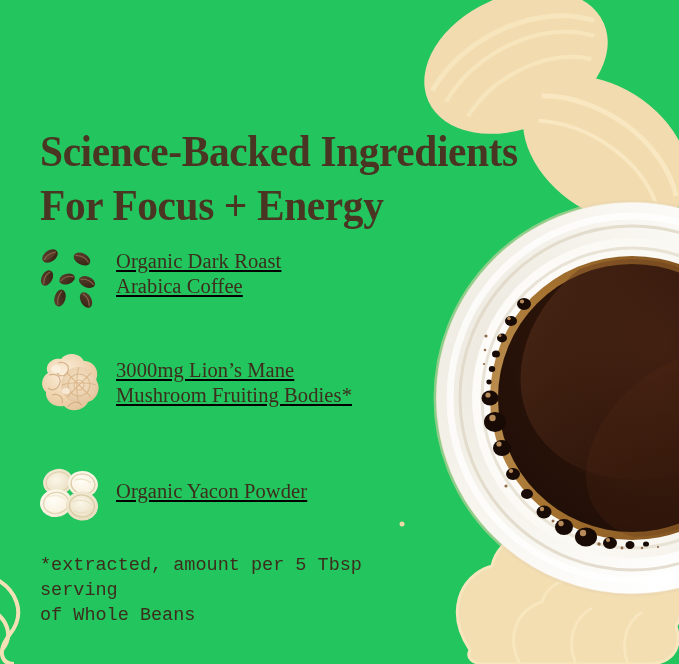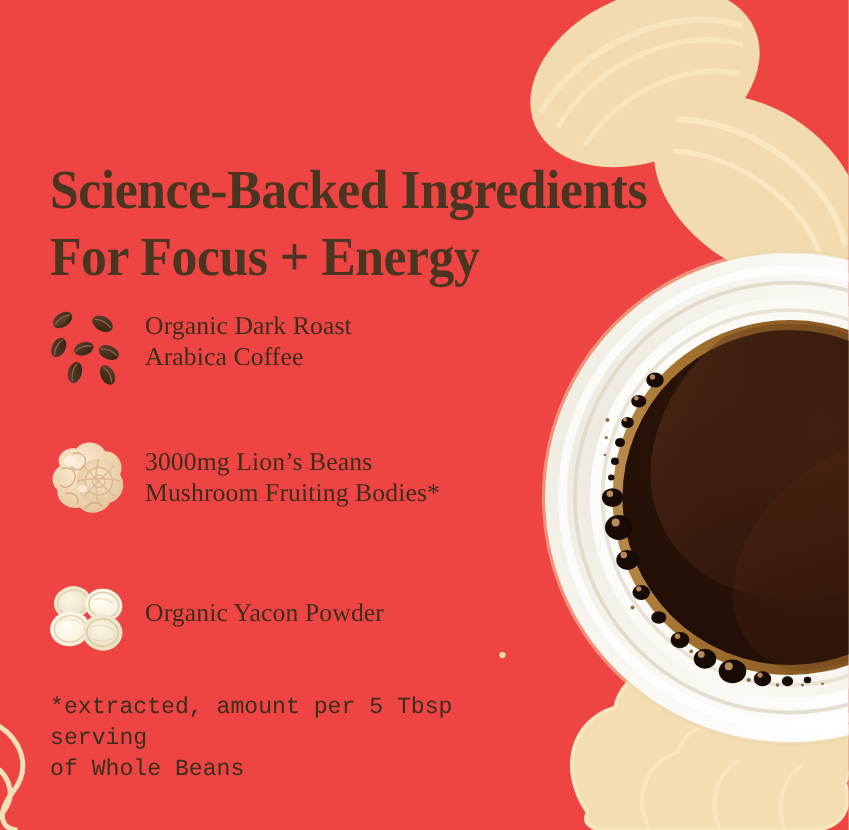--- a/index.html
+++ b/index.html
@@ -10,21 +10,21 @@
     width: 679px;
     height: 664px;
     overflow: hidden;
     font-family: "Liberation Serif", serif;
     background: #F9E9C8;
   }
   #stage {
     position: relative;
     width: 679px;
     height: 664px;
-    background: #ef4444;
+    background: #22c55e;
     overflow: hidden;
   }
 
   
   .bg-layer {
     position: absolute;
     left: 0; top: 0;
     width: 679px;
     height: 664px;
     pointer-events: none;
@@ -46,20 +46,21 @@
     transform-origin: left top;
     white-space: pre-line;
   }
 
   
   .ing-list {
     position: absolute;
     left: 34px;
     top: 236px;
     width: 420px;
+    text-decoration: underline;
   }
   .ing-row {
     position: relative;
     display: flex;
     align-items: center;
     height: 76px;
     margin-bottom: 33px;
   }
   .ing-icon {
     position: relative;
@@ -337,21 +338,21 @@
               <path d="M18,48 C24,46 30,50 28,56"></path>
               <path d="M34,60 C38,54 44,54 48,58"></path>
             </g>
             <g fill="#FDF4E6" opacity="0.7">
               <ellipse cx="22" cy="22" rx="5" ry="4"></ellipse>
               <ellipse cx="32" cy="44" rx="4" ry="3"></ellipse>
             </g>
           </g>
         </svg>
       </span>
-      <span class="ing-text">3000mg Lion’s Beans
+      <span class="ing-text">3000mg Lion’s Mane
 Mushroom Fruiting Bodies*</span>
     </div>
 
     <div class="ing-row">
       <span class="ing-icon">
         <svg viewBox="0 0 72 72" width="72" height="72" aria-hidden="true">
           <defs>
             <radialGradient id="ycG" cx="0.42" cy="0.38" r="0.75">
               <stop offset="0%" stop-color="#FFFDF6"></stop>
               <stop offset="70%" stop-color="#F8F1DE"></stop>

